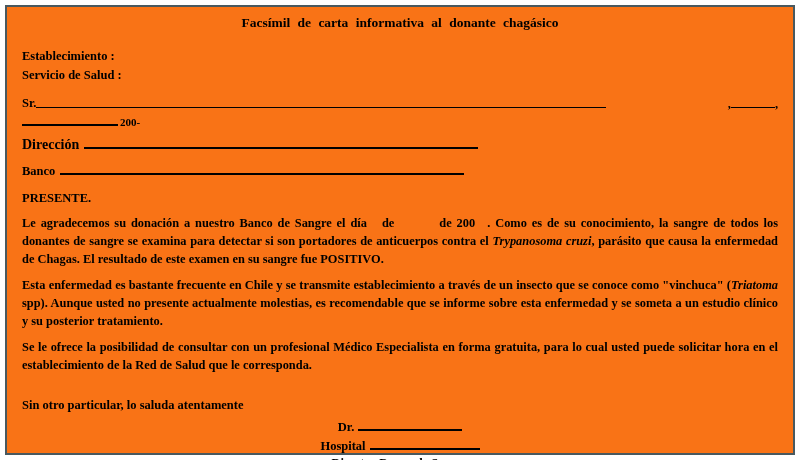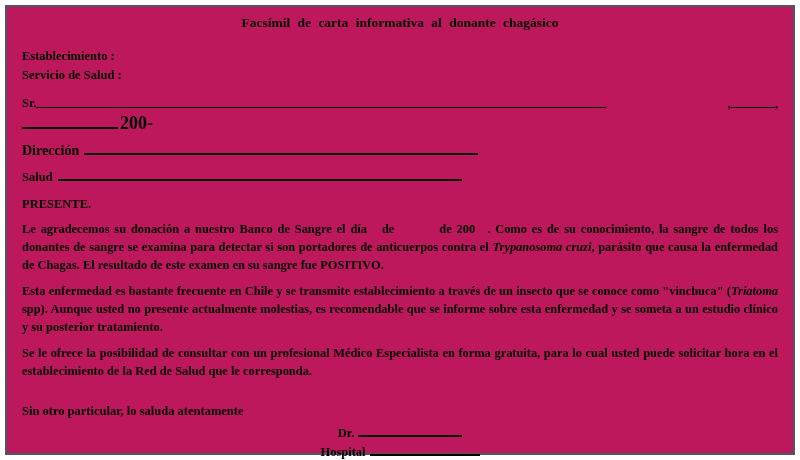--- a/index.html
+++ b/index.html
@@ -16,61 +16,61 @@
   .title{
     text-align:center;font-size:13.5px;word-spacing:4px;
     margin:2px 0 16px 0;
   }
   .hdr-line{font-size:12.5px;line-height:19px;}
   .ul{display:inline-block;border-bottom:2px solid #000;height:11px;vertical-align:baseline;}
   .sr-row{margin-top:11px;font-size:12.5px;display:flex;align-items:flex-start;}
   .ul-name{width:570px;border-bottom-width:1.5px;}
   .right-group{margin-left:auto;display:flex;align-items:baseline;}
   .ul-city{width:44px;border-bottom-width:1.5px;}
-  .date-row{margin-top:1px;font-size:18px;}
+  .date-row{margin-top:1px;font-size:11px;}
   .ul-date{width:96px;margin-right:2px;}
   .addr-row{margin-top:8px;font-size:14px;}
   .ul-addr{width:394px;margin-left:5px;}
   .comuna-row{margin-top:9px;font-size:12.5px;}
   .ul-comuna{width:404px;margin-left:5px;}
   .present{margin-top:12px;font-size:12.5px;}
   .para{font-size:12.4px;line-height:18px;text-align:justify;margin:8px 0 0 0;}
   .gap{display:inline-block;height:1px;}
   .g15{width:15px}.g45{width:45px}.g12{width:12px}
   .closing{margin-top:24px;font-size:12.5px;}
   .signature{margin-top:5px;text-align:center;font-size:12.5px;line-height:17.5px;}
   .ul-dr{width:104px;margin-left:4px;}
   .ul-hosp{width:110px;margin-left:4px;}
   i{font-style:italic;}
 </style>
 </head>
 <body>
 
-<div class="page" style="background: #be185d; border-color: rgb(73, 89, 95); color: rgb(0, 0, 0);">
+<div class="page" style="background: #f97316; border-color: rgb(73, 89, 95); color: rgb(0, 0, 0);">
 
   <div class="title">Facsímil de carta informativa al donante chagásico</div>
 
   <div class="hdr-line">Establecimiento :</div>
   <div class="hdr-line">Servicio de Salud :</div>
 
   <div class="sr-row">
       <span>Sr.</span>
       <span class="ul ul-name"></span>
       <span class="right-group">
         <span>,</span>
         <span class="ul ul-city"></span>
         <span>,</span>
       </span>
     </div>
 
   <div class="date-row"><span class="ul ul-date"></span><span>200-</span></div>
 
   <div class="addr-row"><span>Dirección</span><span class="ul ul-addr"></span></div>
 
-  <div class="comuna-row"><span>Salud</span><span class="ul ul-comuna"></span></div>
+  <div class="comuna-row"><span>Banco</span><span class="ul ul-comuna"></span></div>
 
   <div class="present">PRESENTE.</div>
 
   <p class="para"><span>Le agradecemos su donación a nuestro Banco de Sangre el día</span><span class="gap g15"></span><span>de</span><span class="gap g45"></span><span>de 200</span><span class="gap g12"></span><span>. Como es de su conocimiento, la sangre de todos los donantes de sangre se examina para detectar si son portadores de anticuerpos contra el </span><i>Trypanosoma cruzi</i><span>, parásito que causa la enfermedad de Chagas. El resultado de este examen en su sangre fue POSITIVO.</span></p>
 
   <p class="para"><span>Esta enfermedad es bastante frecuente en Chile y se transmite establecimiento a través de un insecto que se conoce como "vinchuca" (</span><i>Triatoma</i><span> spp). Aunque usted no presente actualmente molestias, es recomendable que se informe sobre esta enfermedad y se someta a un estudio clínico y su posterior tratamiento.</span></p>
 
   <p class="para">Se le ofrece la posibilidad de consultar con un profesional Médico Especialista en forma gratuita, para lo cual usted puede solicitar hora en el establecimiento de la Red de Salud que le corresponda.</p>
 
   <div class="closing">Sin otro particular, lo saluda atentamente</div>

